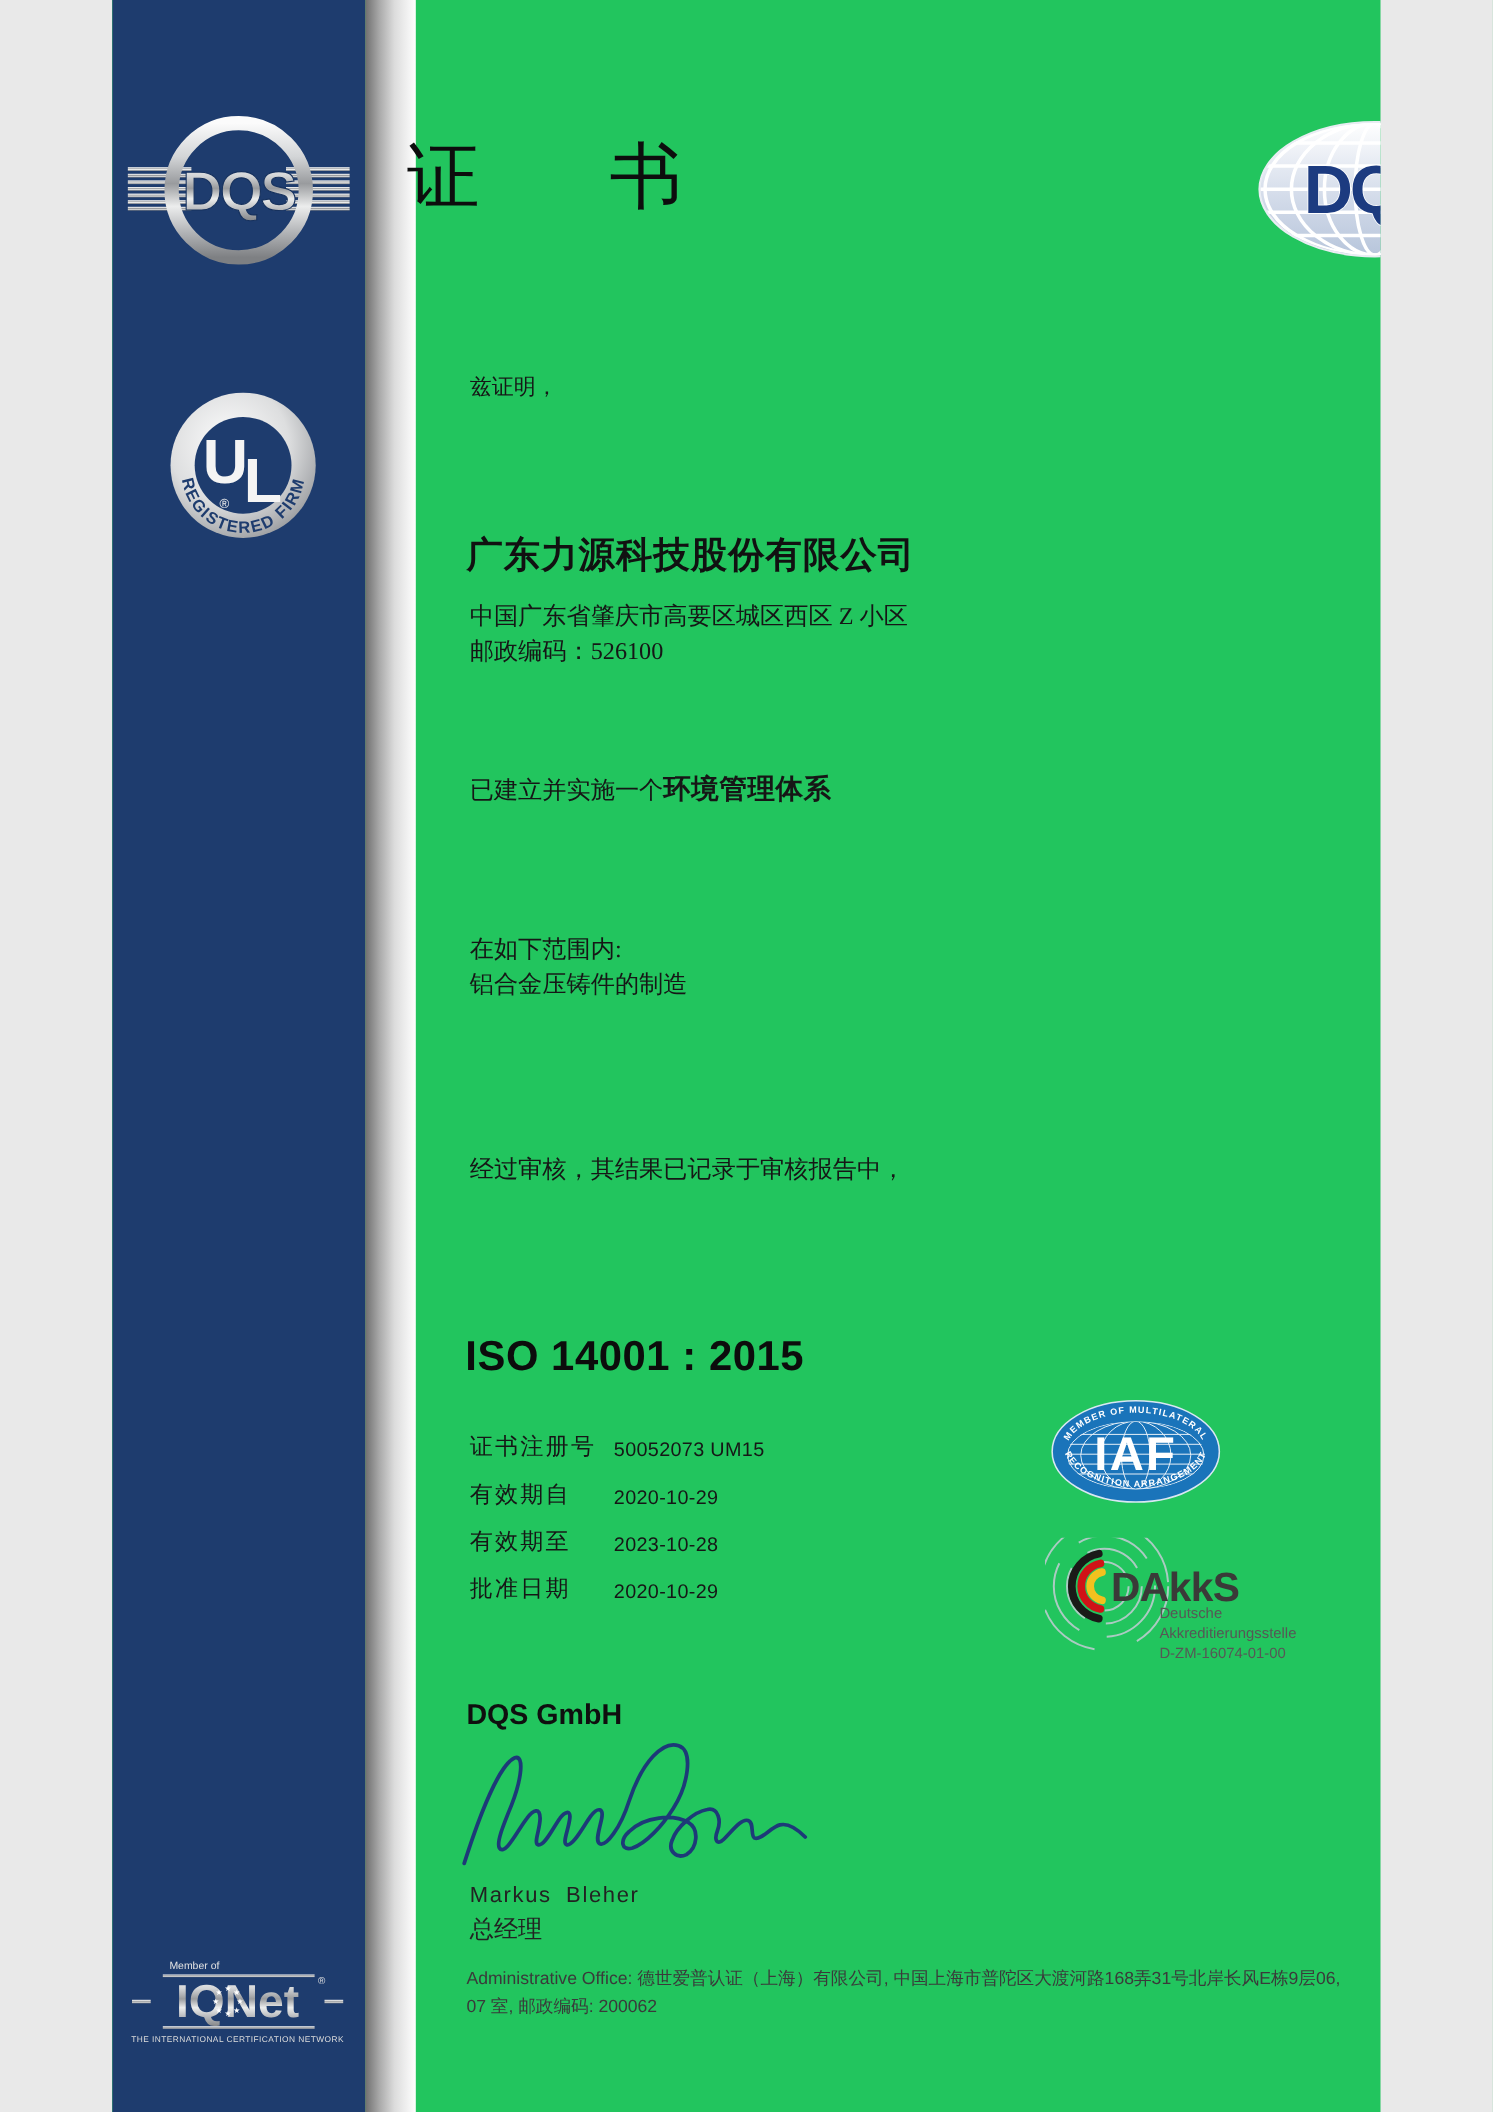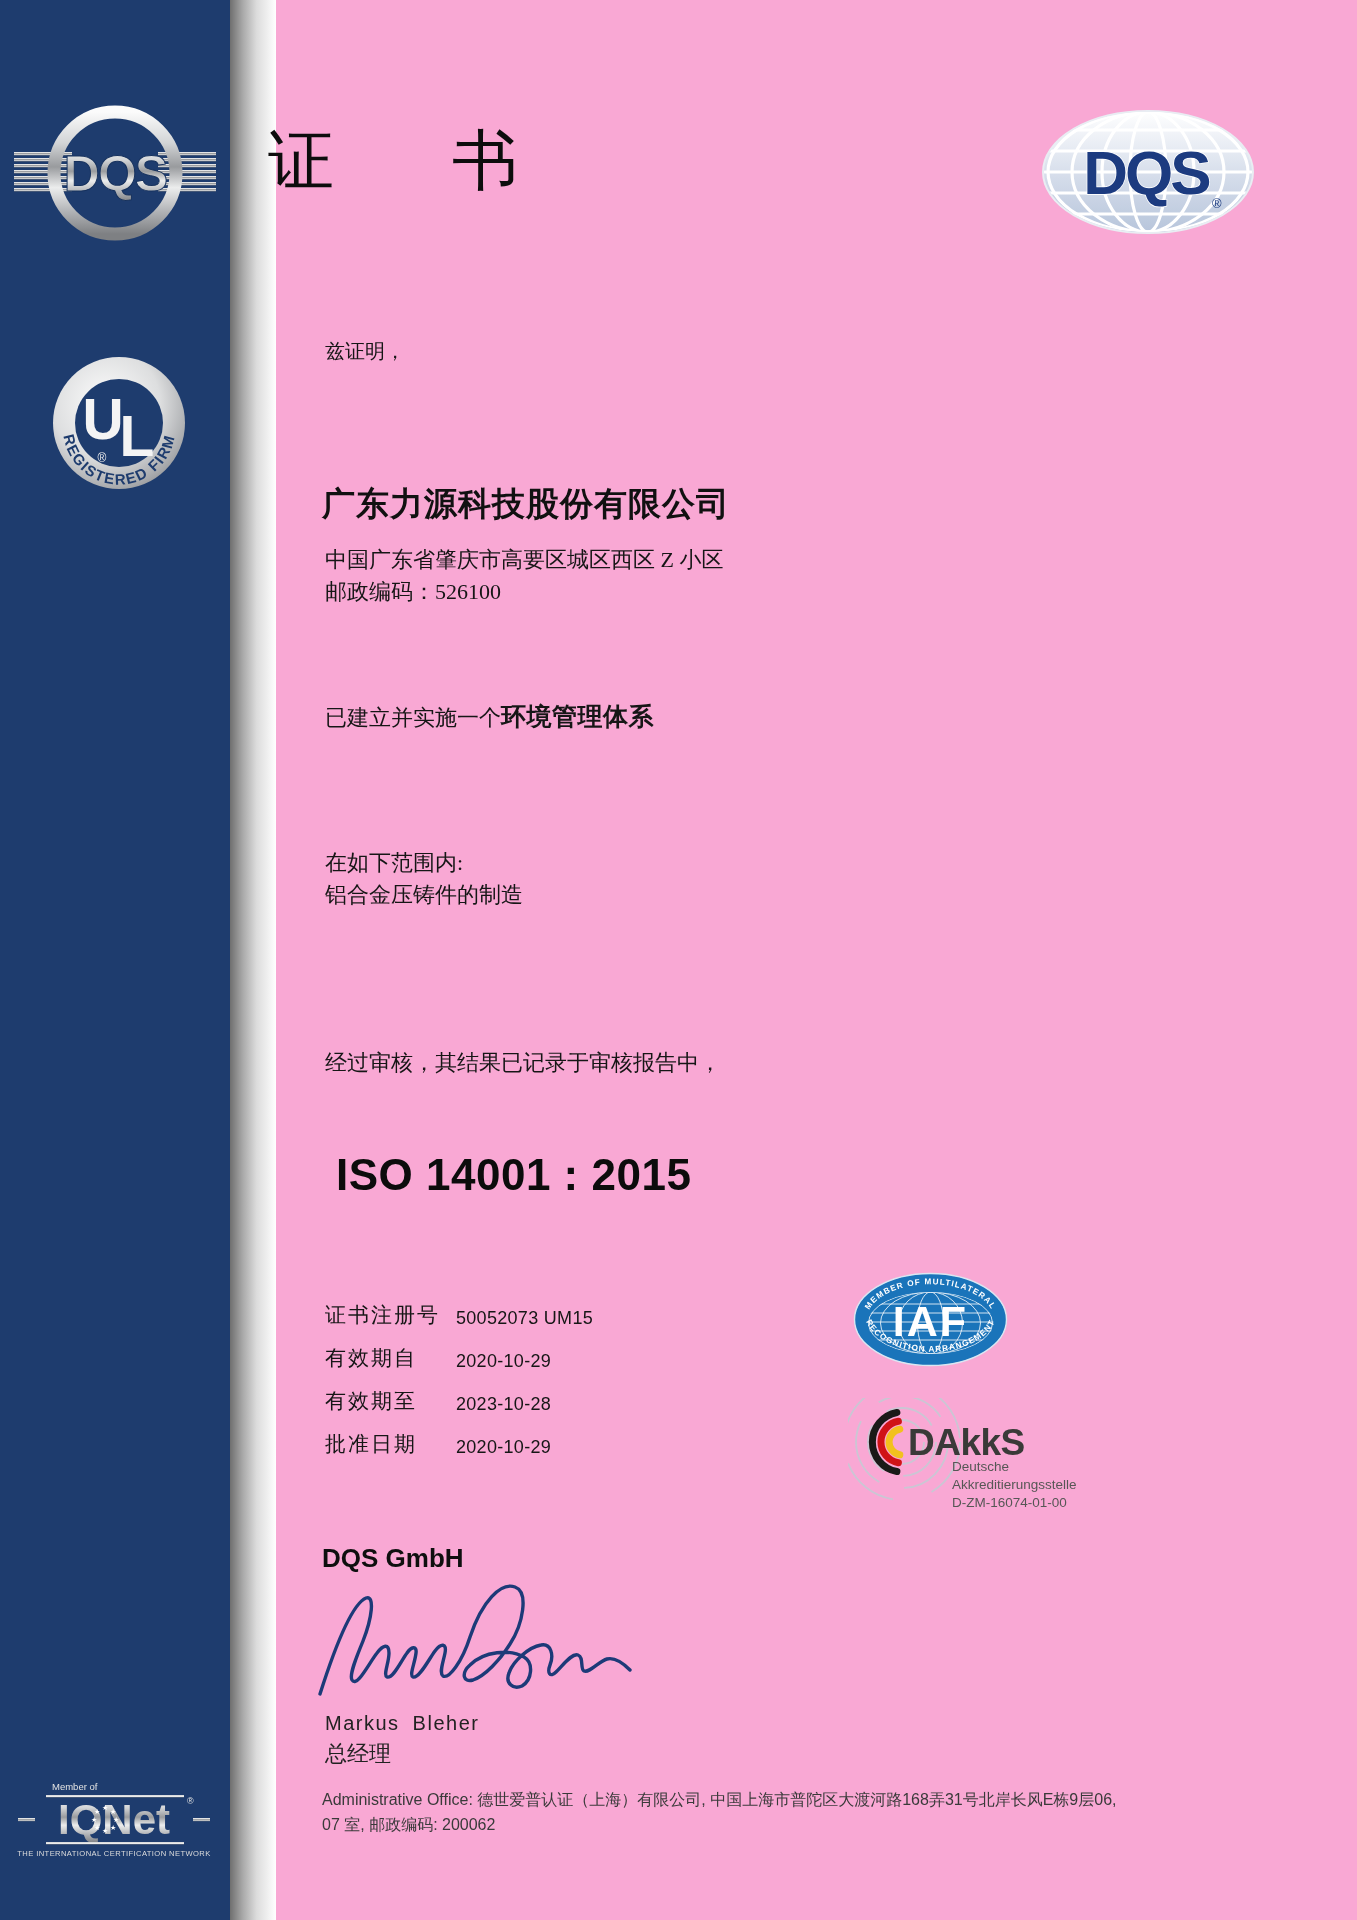--- a/index.html
+++ b/index.html
@@ -1,32 +1,32 @@
 <!DOCTYPE html>
 <html><head>
 <meta charset="utf-8">
 <style>
   html,body{margin:0;padding:0;background:#e9e9e9;}
   #page{
-    position:relative;width:1357px;height:1920px;background:#f9a8d4;
+    position:relative;width:1153px;height:1920px;background:#22c55e;
     font-family:"Liberation Serif","DejaVu Serif",serif;color:#161616;overflow:hidden;margin:0 auto;
   }
   .sans{font-family:"Liberation Sans","DejaVu Sans",sans-serif;}
   
   #side-band{position:absolute;left:0;top:0;width:230px;height:1920px;background:#1e3c6e;}
   #side-edge{position:absolute;left:230px;top:0;width:46px;height:1920px;
     background:linear-gradient(to right,#6f6f6f 0%,#a9a9a9 28%,#dcdcdc 58%,#ffffff 100%);}
   .abs{position:absolute;}
   
   #cert-title{left:268px;top:116px;font-size:66px;color:#0d0d0d;display:flex;gap:118px;font-weight:400;}
   
   .t21{font-size:20px;} .t22{font-size:22px;}
   #company-name{left:322px;top:482px;font-size:33px;font-weight:bold;letter-spacing:1px;color:#111;}
   #statement .big{font-size:25px;font-weight:bold;letter-spacing:.5px;}
-  #standard-name{left:321px;top:1150px;font-size:44px;font-weight:bold;letter-spacing:.5px;color:#0c0c0c;margin-left:15px;}
+  #standard-name{left:321px;top:1212px;font-size:38px;font-weight:bold;letter-spacing:.5px;color:#0c0c0c;}
   
   #details{left:325px;top:1306px;}
   .detail-row{display:flex;margin-bottom:20px;height:23px;align-items:flex-end;}
   .detail-label{width:131px;font-size:21px;letter-spacing:2px;}
   .detail-value{font-size:18px;letter-spacing:.3px;}
   
   #issuer-name{left:322px;top:1543px;font-size:26px;font-weight:bold;color:#0f0f0f;}
   #signer-name{left:325px;top:1712px;font-size:20px;color:#222;letter-spacing:1.5px;word-spacing:6px;}
   #signer-title{left:325px;top:1739px;font-size:22px;color:#222;}
   

